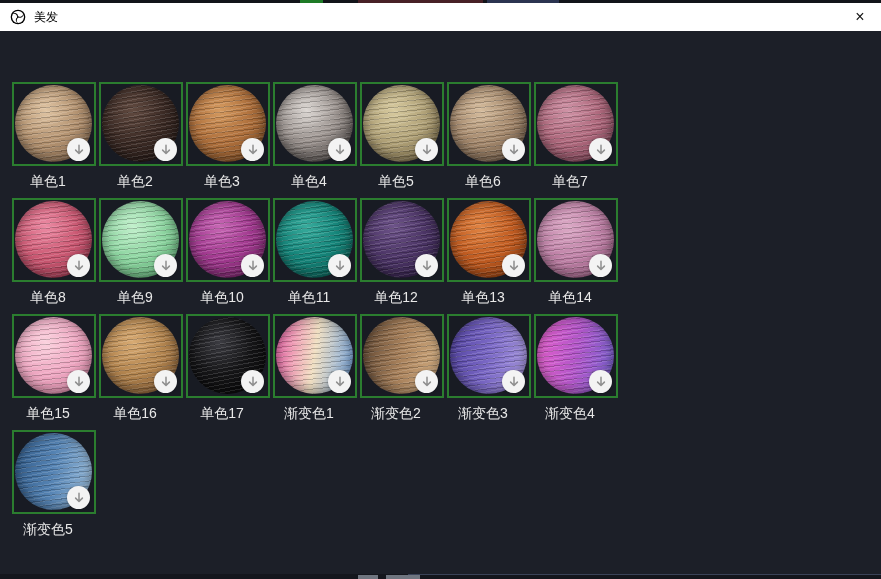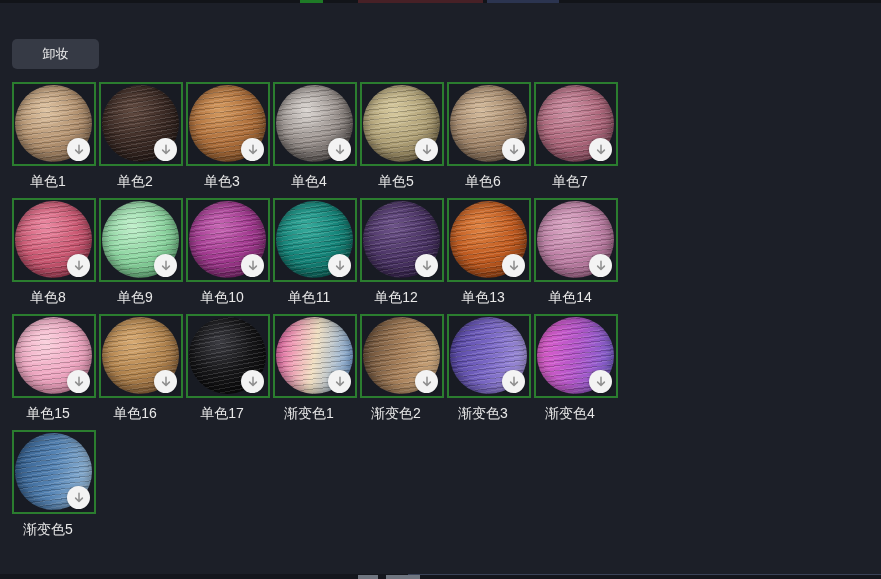--- a/index.html
+++ b/index.html
@@ -67,23 +67,34 @@
 <body>
 
 <div class="window">
 
   <div class="top-strip">
     <span class="frag" style="left: 300px; width: 23px; background-color: rgb(30, 122, 38);"></span>
     <span class="frag" style="left: 358px; width: 125px; background-color: rgb(71, 32, 38);"></span>
     <span class="frag" style="left: 487px; width: 72px; background-color: rgb(43, 52, 80);"></span>
   </div>
 
+  <div class="titlebar">
+    <svg class="app-icon" viewBox="0 0 24 24">
+      <circle cx="12" cy="12" r="11" fill="#000"></circle>
+      <g fill="#fff">
+        <path d="M4.2 7.5 A9 9 0 0 1 19.8 7.5 A4.6 4.6 0 0 1 12 10.4 A4.6 4.6 0 0 0 4.2 7.5 Z"></path>
+        <path d="M4.2 7.5 A9 9 0 0 1 19.8 7.5 A4.6 4.6 0 0 1 12 10.4 A4.6 4.6 0 0 0 4.2 7.5 Z" transform="rotate(120 12 12)"></path>
+        <path d="M4.2 7.5 A9 9 0 0 1 19.8 7.5 A4.6 4.6 0 0 1 12 10.4 A4.6 4.6 0 0 0 4.2 7.5 Z" transform="rotate(240 12 12)"></path>
+      </g>
+    </svg>
+    <span class="title-text">美发</span>
+    <span class="close-btn">×</span>
+  </div>
 
   <div class="content">
-    <button class="remove-btn">卸妆</button>
     <div class="grid">
   <div class="cell">
     <div class="tile">
       <div class="circle" style="background: radial-gradient(circle at 50% 45%, rgba(0, 0, 0, 0) 55%, rgba(0, 0, 0, 0.28) 98%), repeating-linear-gradient(169deg, rgba(255, 255, 255, 0.13) 0px, rgba(255, 255, 255, 0.13) 1px, transparent 1px, transparent 4px), repeating-linear-gradient(174deg, rgba(0, 0, 0, 0.22) 0px, rgba(0, 0, 0, 0.22) 1px, transparent 1px, transparent 5px), radial-gradient(circle at 40% 33%, rgb(224, 197, 164) 0%, rgb(181, 148, 114) 45%, rgb(125, 97, 72) 96%);"></div>
       <div class="dl-btn">
         <svg width="12" height="12" viewBox="0 0 12 12">
           <path d="M6 1.2v8M2.6 6.1L6 9.5 9.4 6.1" stroke="#8f8f8f" stroke-width="1.5" fill="none" stroke-linecap="round" stroke-linejoin="round"></path>
         </svg>
       </div>
     </div>

